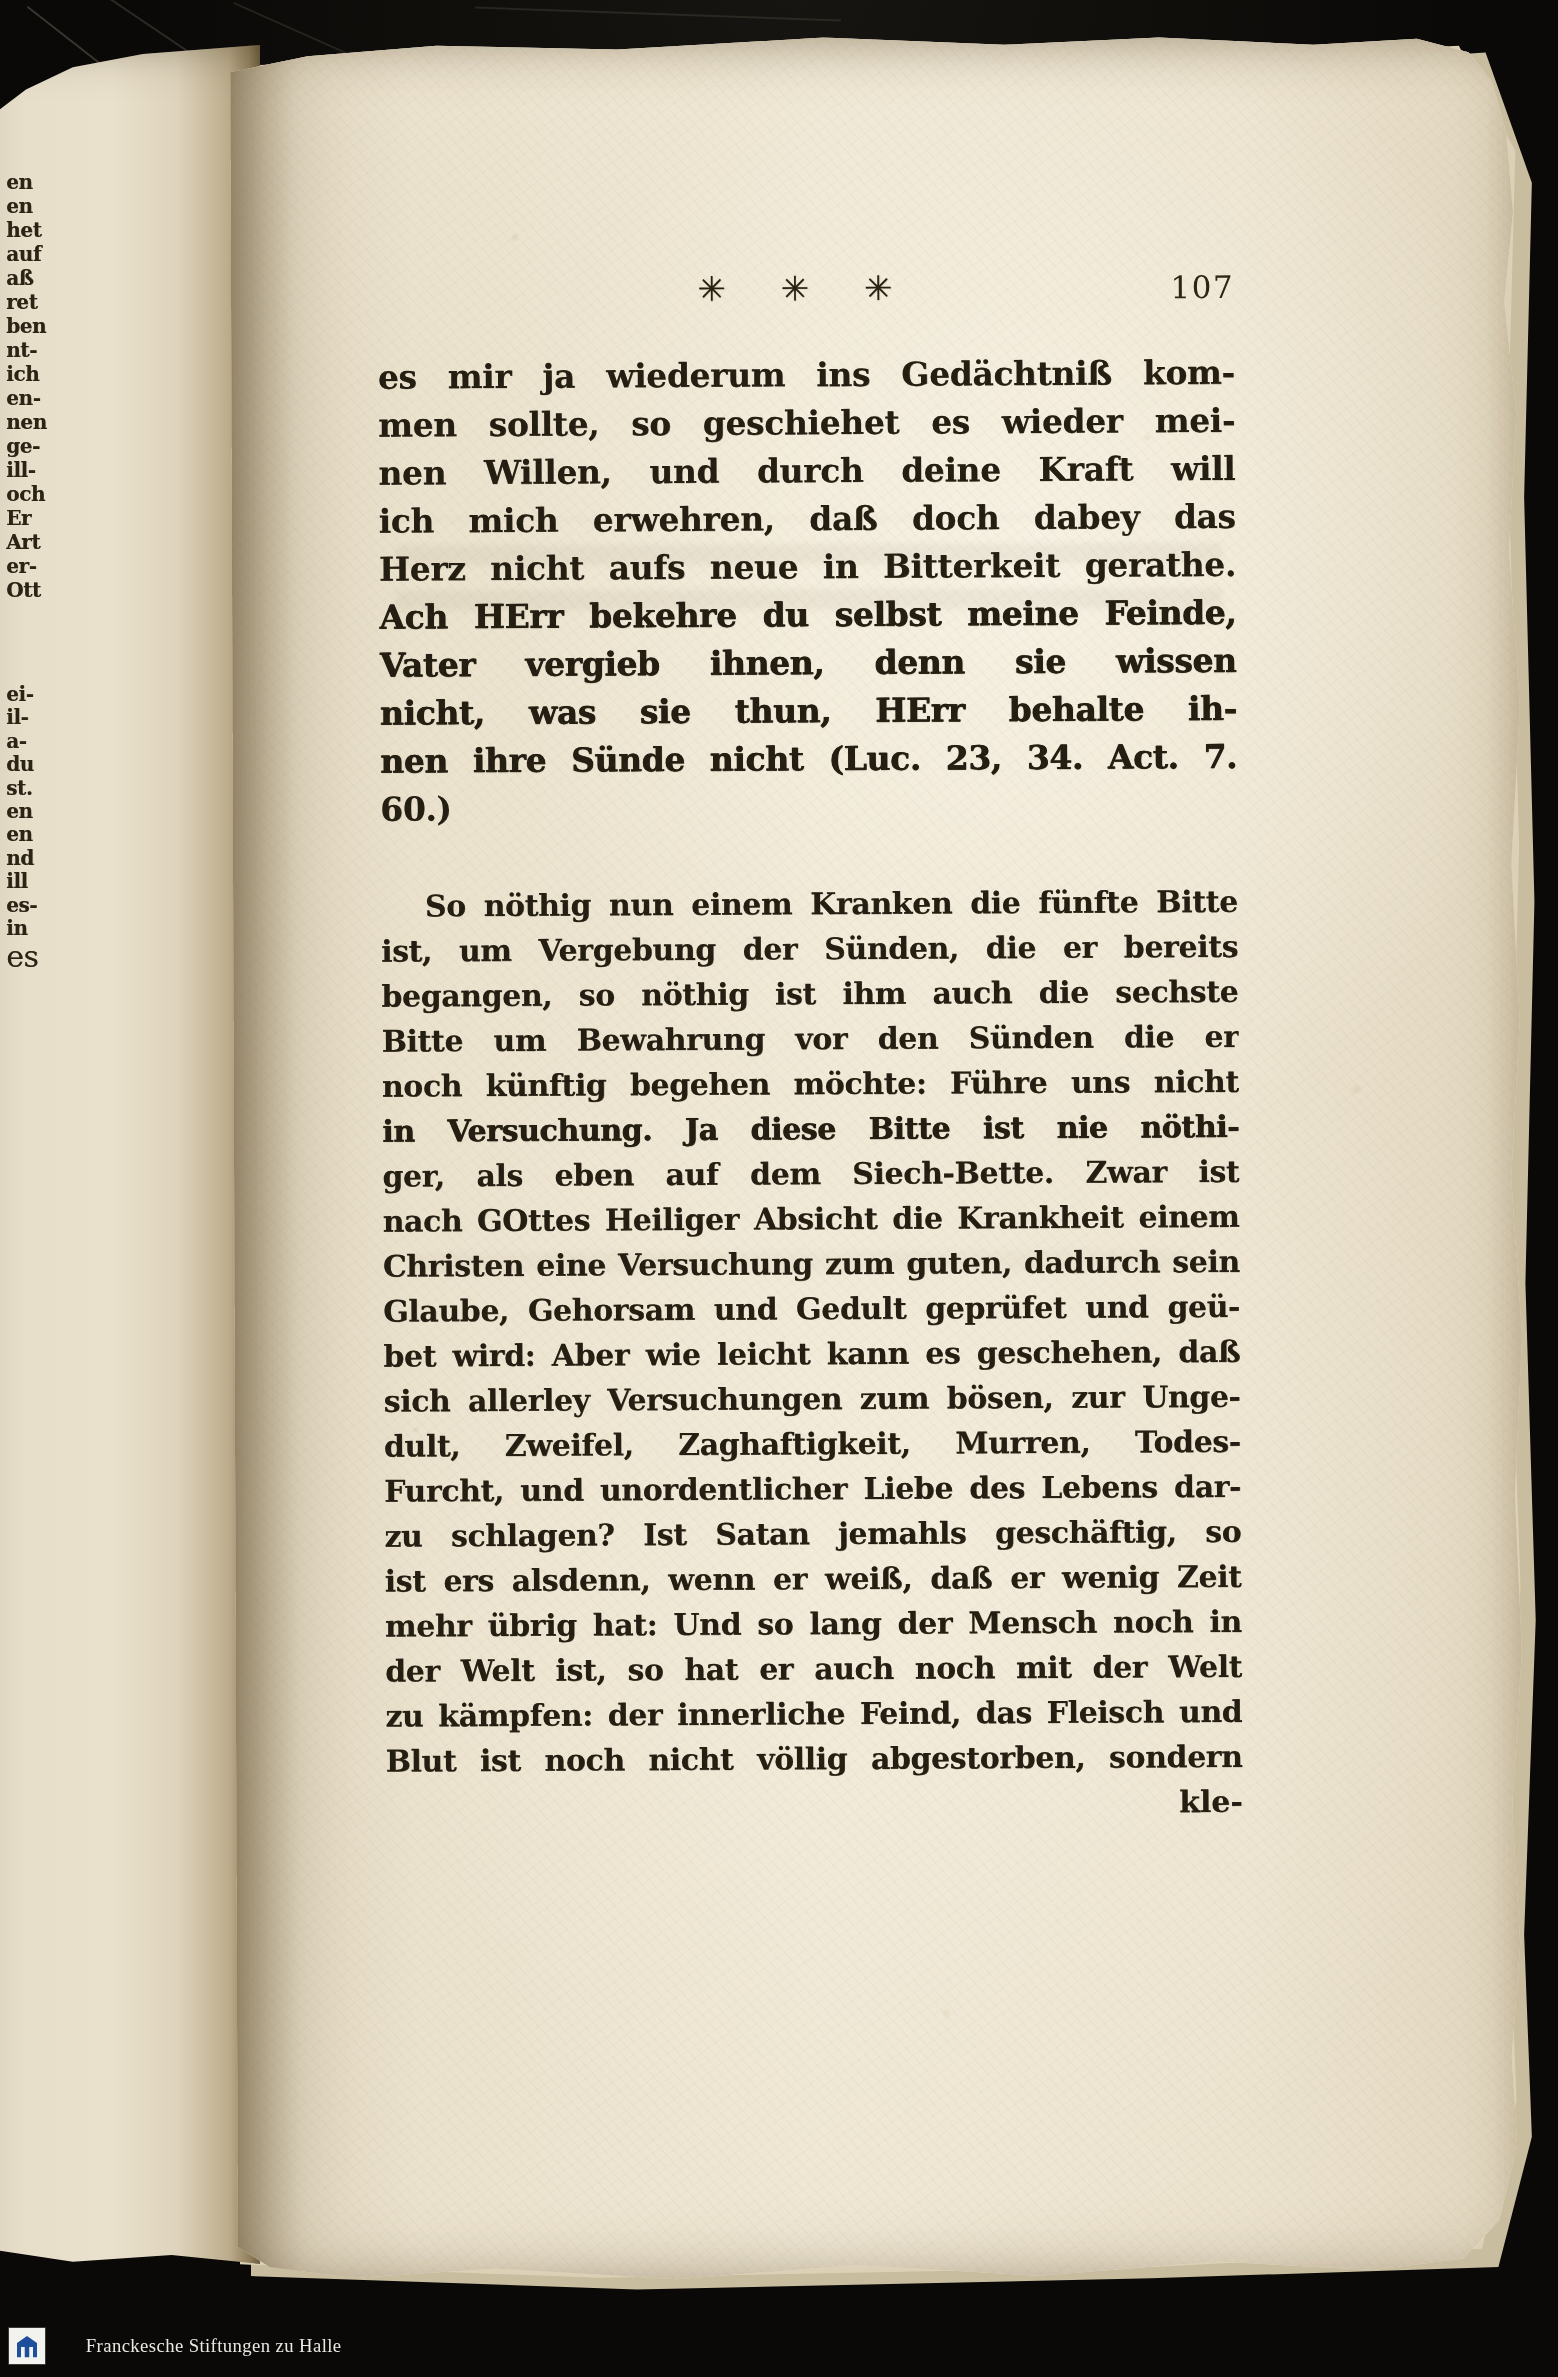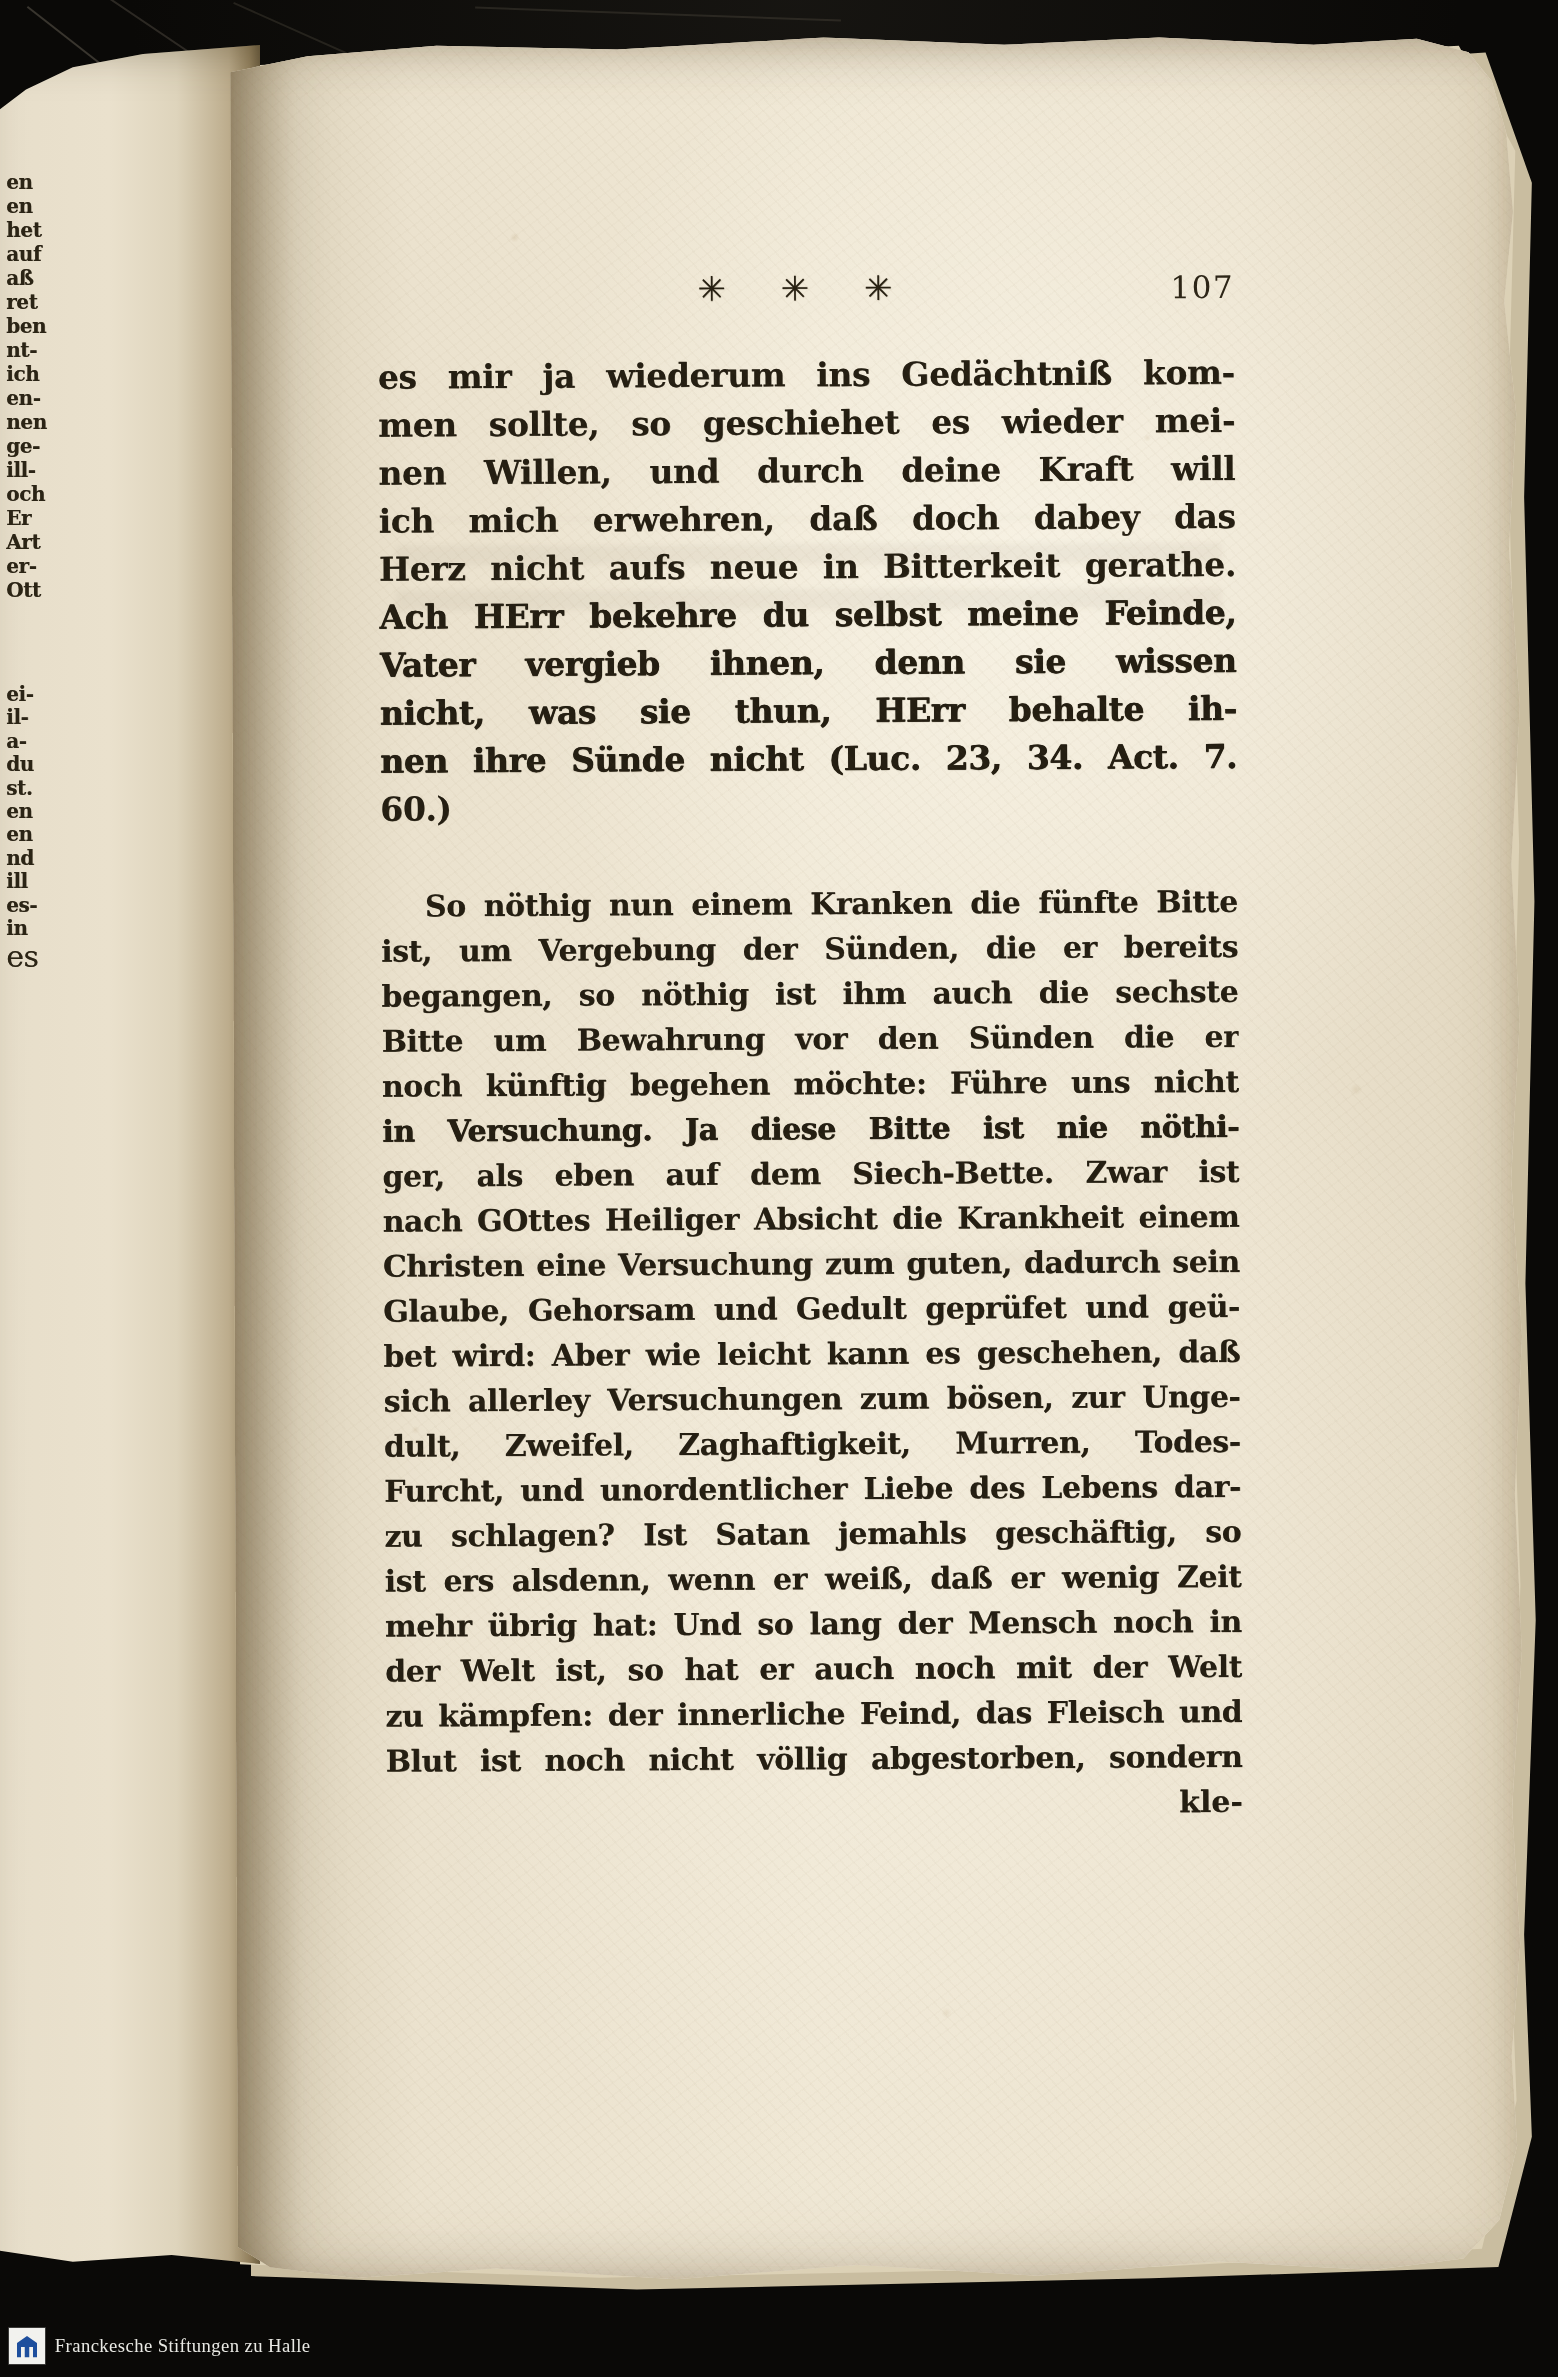--- a/index.html
+++ b/index.html
@@ -94,21 +94,21 @@
   .line.indent { padding-left:44px; }
   .line.hv { text-shadow:0.6px 0 0 currentColor, 0.4px 0.4px 0.8px rgba(36,28,12,.7); }
   .catchword { margin-top:4.7px; font-size:30px; font-weight:700; text-align:right;
                text-shadow:0.3px 0.3px 0.5px rgba(36,28,12,.55); }
 
   
   .watermark { position:absolute; left:9.4px; top:2328px; display:flex; align-items:center; gap:9.4px; z-index:5; }
   .emblem { width:36px; height:36px; background:#f2f2ee; display:flex; align-items:center; justify-content:center;
             box-shadow:0 0 0 0.8px rgba(255,255,255,.25); }
   .emblem svg { width:30px; height:30px; }
-  .wm-label { color:#e9e9e4; font-family:"Liberation Serif","DejaVu Serif",serif; font-size:18.7px; letter-spacing:0.4px; }
+  .wm-label { color:#e9e9e4; font-family:"Liberation Serif","DejaVu Serif",serif; font-size:18.7px; letter-spacing:0.4px;margin-left:31px; }
 </style>
 </head>
 <body>
 
 <div class="scene">
 
   <div class="streak s1"></div>
   <div class="streak s2"></div>
   <div class="streak s3"></div>
   <div class="streak s4"></div>

